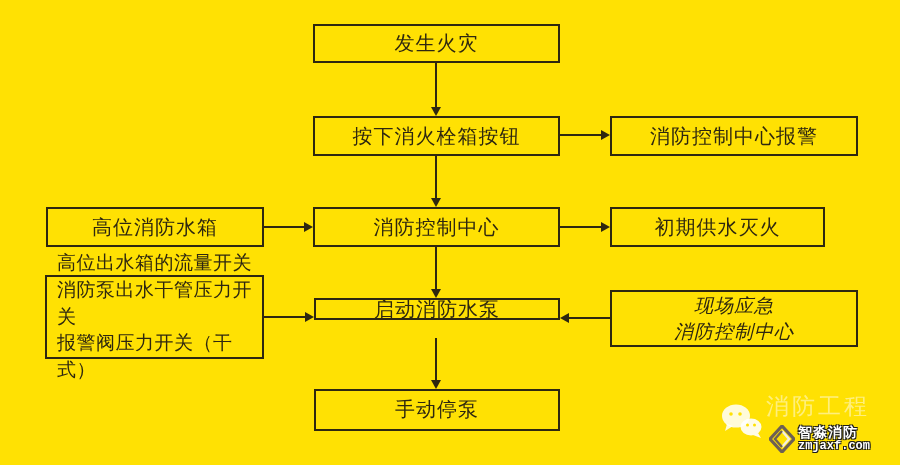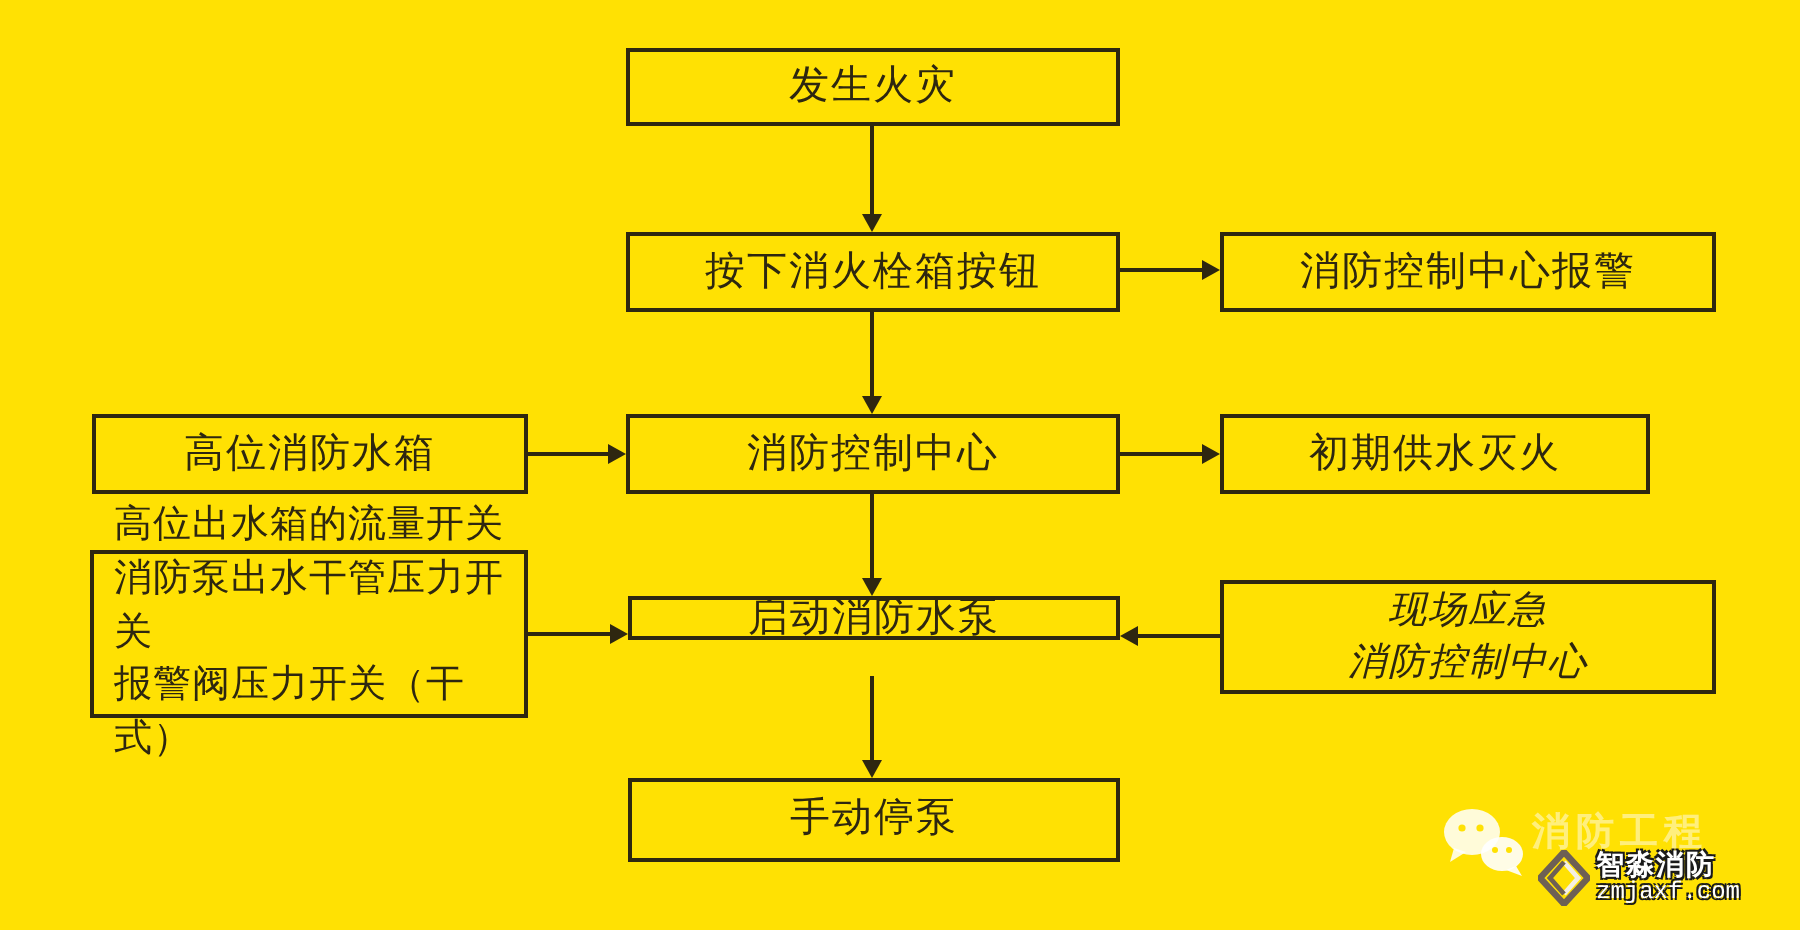--- a/index.html
+++ b/index.html
@@ -56,44 +56,44 @@
   #n-alarm     {left:610px;top:116px;width:248px;height:40px;}
   #n-tank      {left:46px; top:207px;width:218px;height:40px;}
   #n-hydrant   {left:313px;top:207px;width:247px;height:40px;}
   #n-initial   {left:610px;top:207px;width:215px;height:40px;}
   #n-switches  {left:45px; top:275px;width:219px;height:84px;}
   #n-pump      {left:314px;top:298px;width:246px;height:22px;}
   #n-emergency {left:610px;top:290px;width:248px;height:57px;font-size:19px;font-style:italic;}
   #n-stop      {left:314px;top:389px;width:246px;height:42px;font-family:Liberation Mono, monospace;}
   .wm-title{
     position:absolute;
-    left:60px;top:20px;
-    font-size:19px;
-    font-weight:bold;
+    left:60px;top:8px;
+    font-size:23px;
+    font-weight:normal;
     color:var(--wm-pale);
     letter-spacing:3px;
     white-space:nowrap;
     font-family:"Liberation Sans","DejaVu Sans",sans-serif;
   }
   .wm-brandgroup{
     position:absolute;
     left:63px;top:42px;
     display:flex;align-items:center;gap:3px;
   }
   .wm-text{
     display:flex;flex-direction:column;line-height:1.05;
     font-family:"Liberation Sans","DejaVu Sans",sans-serif;
   }
   .wm-brand{
     font-size:14px;font-weight:bold;color:#fff;
     text-shadow:-1px -1px 0 #1a1a1a,1px -1px 0 #1a1a1a,-1px 1px 0 #1a1a1a,1px 1px 0 #1a1a1a;
     letter-spacing:1px;white-space:nowrap;
   }
   .wm-site{
-    font-size:12px;font-weight:normal;color:#fff;
+    font-size:12px;font-weight:bold;color:#fff;
     font-family:"Liberation Mono","DejaVu Sans Mono",monospace;
     text-shadow:-1px -1px 0 #1a1a1a,1px -1px 0 #1a1a1a,-1px 1px 0 #1a1a1a,1px 1px 0 #1a1a1a;
     white-space:nowrap;
   }
   .wm-wrap{position:absolute;right:14px;bottom:4px;width:180px;height:78px;}
 </style>
 </head>
 <body>
 
 <div class="canvas">

